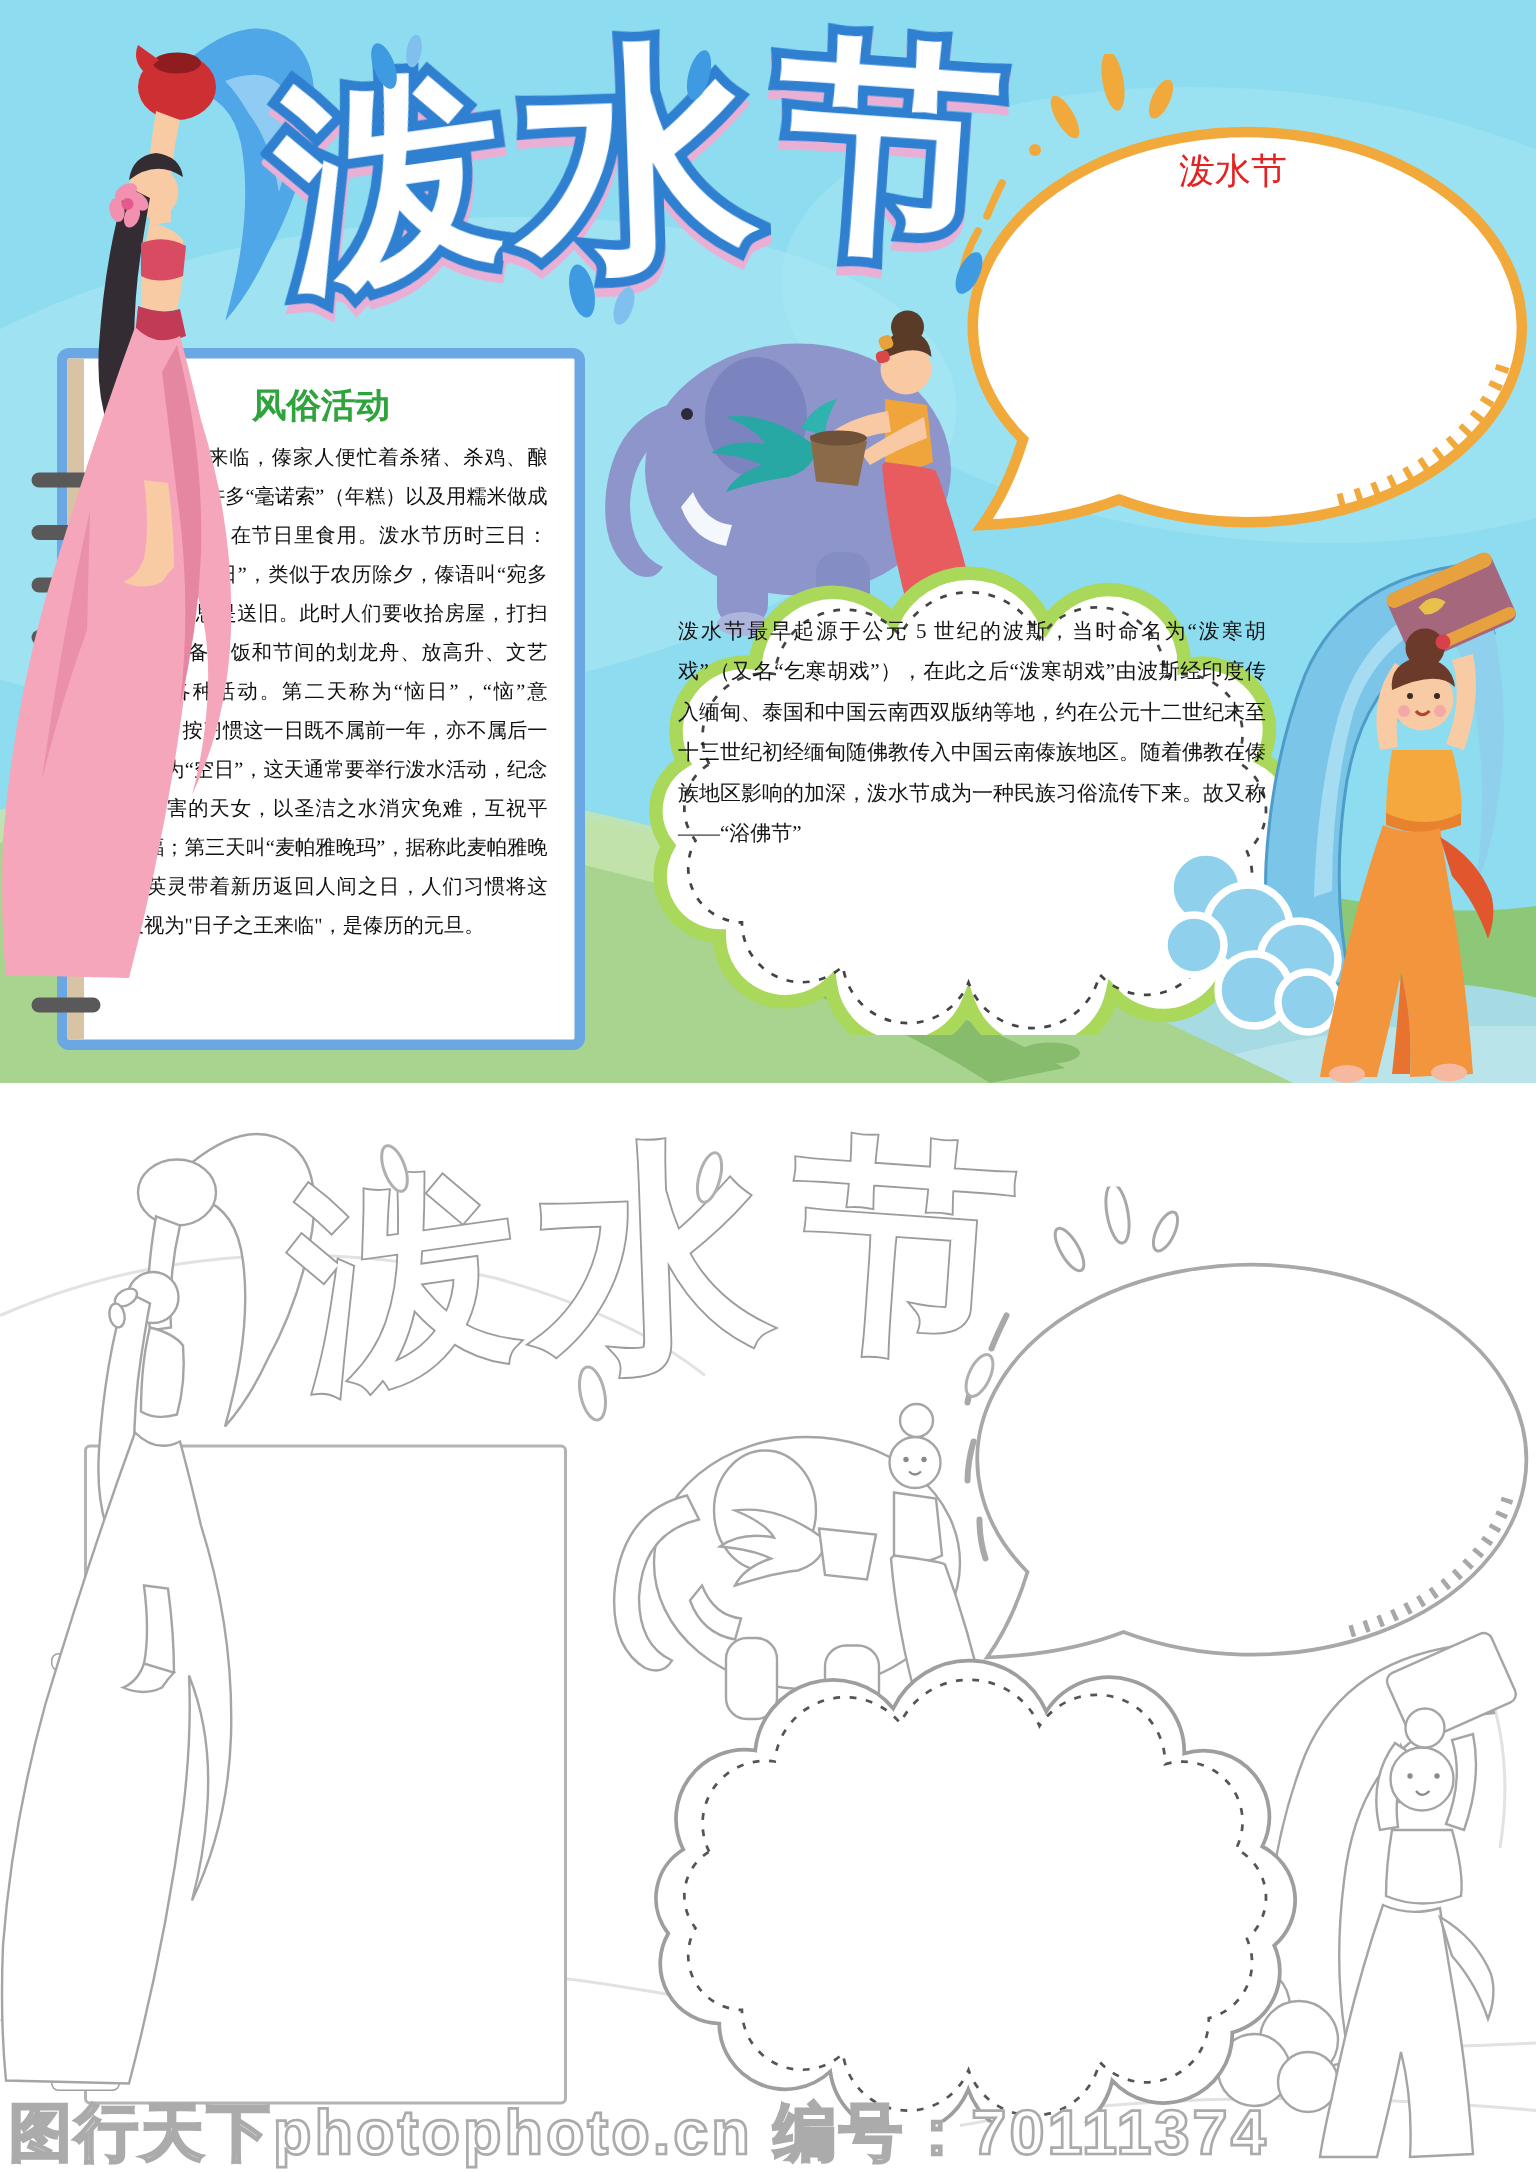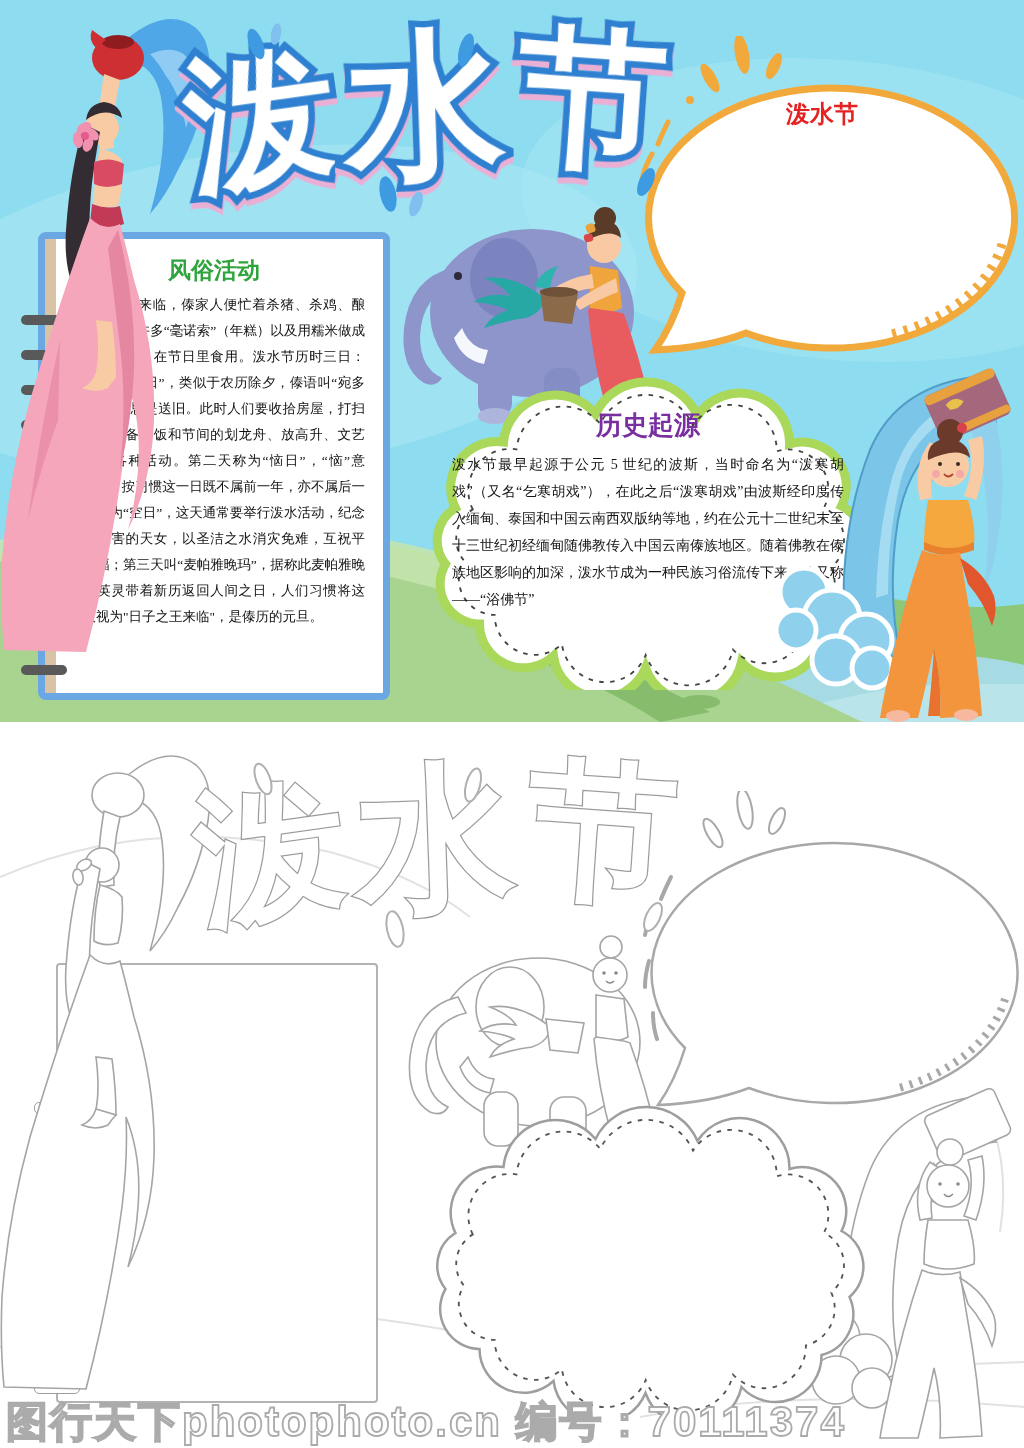--- a/index.html
+++ b/index.html
@@ -16,21 +16,21 @@
   .tchar{display:inline-block;font-weight:bold;font-size:150px;line-height:1.2;color:#ffffff;
          -webkit-text-stroke:13px #2F80D0;paint-order:stroke fill;
          filter:drop-shadow(0 6px 0 #E9AFD4);}
   .big-title .tchar:nth-child(1){transform:rotate(-8deg) translateY(8px);}
   .big-title .tchar:nth-child(2){transform:rotate(-2deg) translateY(-2px);font-size:160px;margin-left:6px;}
   .big-title .tchar:nth-child(3){transform:rotate(4deg) translateY(-12px);margin-left:6px;}
   .title-drops{position:absolute;left:238px;top:22px;width:440px;height:205px;z-index:31;}
   
   .bubble-svg{position:absolute;left:622px;top:36px;width:402px;height:320px;z-index:20;}
   .bubble-content{position:absolute;left:652px;top:98px;width:340px;z-index:21;}
-  .bubble-content h3{margin:0 0 6px 0;text-align:center;font-size:24px;font-weight:bold;color:#E42222;}
+  .bubble-content h3{margin:0 0 6px 0;text-align:center;font-size:24px;font-weight:normal;color:#E42222;}
   .bubble-content p{margin:0;font-family:"Liberation Serif",serif;font-size:14px;line-height:23px;
                     color:#161616;text-align:justify;text-indent:2em;}
   
   .notebook{position:absolute;left:38px;top:232px;width:352px;height:468px;background:#ffffff;
             border:7px solid #6BA7E2;border-radius:8px;box-sizing:border-box;z-index:8;}
   .nb-strip{position:absolute;left:0;top:0;bottom:0;width:11px;background:#D8C3A5;}
   .nb-ring{position:absolute;left:-24px;width:46px;height:10px;background:#595959;border-radius:5px;}
   .notebook h3{margin:16px 0 4px 0;text-align:center;font-size:23px;font-weight:bold;color:#2FA33C;}
   .notebook p{margin:6px 18px 0 24px;font-family:"Liberation Serif",serif;font-size:13.5px;line-height:26px;
               color:#111;text-align:justify;text-indent:2em;}
@@ -99,21 +99,20 @@
       <path d="M148 112 L 186 116 L 180 146 L 152 143 Z" fill="#8B6A4A"></path>
       <ellipse cx="167" cy="114" rx="19" ry="5" fill="#6E5138"></ellipse>
       <path d="M198 130 Q 230 134 232 136 Q 248 180 258 226 L 214 230 Q 200 180 196 132 Z" fill="#E85C60"></path>
     </svg>
 
     <svg class="cloud-svg" viewBox="0 0 460 332">
       <path d="M 38 150 A 46 46 0 0 1 86 84 A 52 52 0 0 1 178 56 A 56 56 0 0 1 280 58 A 50 50 0 0 1 372 86 A 44 44 0 0 1 424 148 A 40 40 0 0 1 432 214 A 42 42 0 0 1 404 272 A 46 46 0 0 1 324 304 A 50 50 0 0 1 228 310 A 48 48 0 0 1 136 298 A 44 44 0 0 1 62 266 A 40 40 0 0 1 28 206 A 38 38 0 0 1 38 150 Z" fill="#ffffff" stroke="#A9D85B" stroke-width="9"></path>
       <path d="M 38 150 A 46 46 0 0 1 86 84 A 52 52 0 0 1 178 56 A 56 56 0 0 1 280 58 A 50 50 0 0 1 372 86 A 44 44 0 0 1 424 148 A 40 40 0 0 1 432 214 A 42 42 0 0 1 404 272 A 46 46 0 0 1 324 304 A 50 50 0 0 1 228 310 A 48 48 0 0 1 136 298 A 44 44 0 0 1 62 266 A 40 40 0 0 1 28 206 A 38 38 0 0 1 38 150 Z" fill="none" stroke="#444444" stroke-width="2" stroke-dasharray="5 7" transform="translate(20.7,14.9) scale(0.91)"></path>
     </svg>
     <div class="cloud-content">
-      <h3>历史起源</h3>
       <p>泼水节最早起源于公元 5 世纪的波斯，当时命名为“泼寒胡戏”（又名“乞寒胡戏”），在此之后“泼寒胡戏”由波斯经印度传入缅甸、泰国和中国云南西双版纳等地，约在公元十二世纪末至十三世纪初经缅甸随佛教传入中国云南傣族地区。随着佛教在傣族地区影响的加深，泼水节成为一种民族习俗流传下来。故又称——“浴佛节”</p>
     </div>
 
     <svg class="art" style="left:770px;top:358px;width:254px;height:364px;z-index:12" viewBox="0 0 254 364">
       <path d="M212 18 Q 128 26 100 92 Q 78 148 74 218 Q 72 272 84 308 L 130 296 Q 118 240 126 176 Q 134 106 178 78 Q 200 66 226 64 Z" fill="#7BC6E8" stroke="#4E9CC8" stroke-width="2"></path>
       <path d="M196 40 Q 140 58 122 120 Q 108 172 106 240 L 118 236 Q 118 170 132 118 Q 148 68 200 50 Z" fill="#A6DCF2"></path>
       <path d="M226 62 Q 238 120 228 180 Q 224 210 214 232 Q 222 170 214 120 Q 210 88 200 72 Z" fill="#8FD0EC"></path>
       <g fill="#8FD0EC" stroke="#ffffff" stroke-width="5">
         <circle cx="34" cy="234" r="24"></circle>
           <circle cx="62" cy="260" r="28"></circle>

